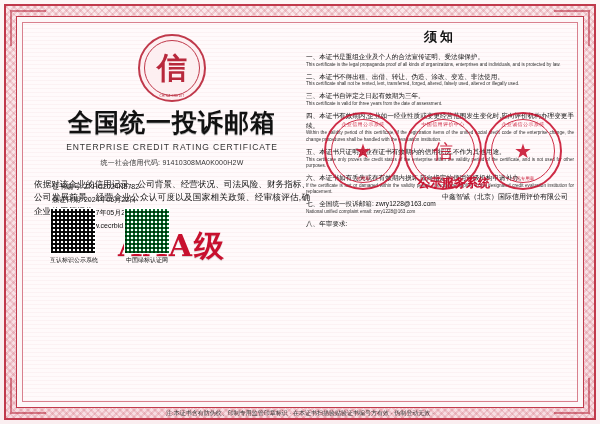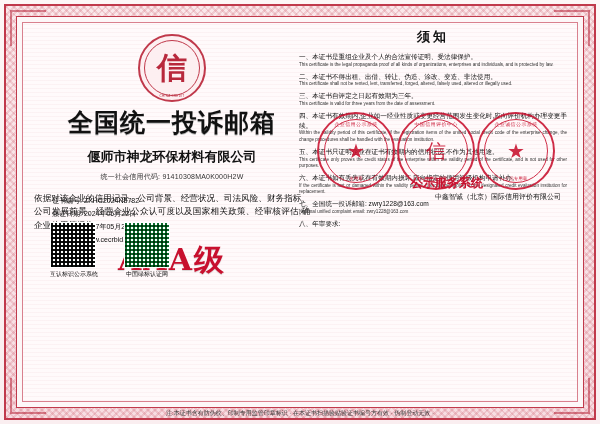--- a/index.html
+++ b/index.html
@@ -92,21 +92,21 @@
   }
   .qr.green{
     background:
       repeating-linear-gradient(0deg,#0a6b2d 0 2px,#fff 2px 4px),
       repeating-linear-gradient(90deg,#0a6b2d 0 2px,#fff 2px 4px);
     background-blend-mode:multiply;
   }
   .qr-cap{font-size:6px;color:#111;margin-top:2px;}
 
   
-  .right{position:absolute;right:7px;top:2px;width:268px;}
+  .right{position:absolute;right:0;top:2px;width:268px;}
   .notice-title{
     text-align:center;font-family:"DejaVu Serif",serif;font-weight:bold;
     font-size:13px;color:#111;letter-spacing:3px;margin-bottom:6px;
   }
   .note{margin-bottom:3px;}
   .note .cn{font-size:6.6px;line-height:1.5;color:#111;text-align:justify;}
   .note .en{font-size:4.6px;line-height:1.45;color:#333;text-align:justify;}
 
   
   .seals{position:absolute;right:6px;bottom:42px;width:250px;height:78px;}
@@ -147,21 +147,21 @@
   <div class="content">
 
     <div class="left">
       <div class="emblem">
         <div class="ring"></div>
         <div class="glyph">信</div>
         <div class="sub">CHINA CREDIT</div>
       </div>
 
       <div class="title-cn">全国统一投诉邮箱</div>
-      <div class="company">偃师市神龙环保材料有限公司</div>
+      <div class="title-en">ENTERPRISE CREDIT RATING CERTIFICATE</div>
       <div class="credit-code">
         <span>统一社会信用代码:</span>
         <span>91410308MA0K000H2W</span>
       </div>
       <div class="desc">依据对该企业的信用记录、公司背景、经营状况、司法风险、财务指标、公司发展前景、经营企业公众认可度以及国家相关政策、经审核评估,确企业信用等级为:</div>
       <div class="grade">AAA级</div>
 
       <div class="meta">
         <div>证书编号: ZXHC2024N8782</div>
         <div>颁证日期: 2024年05月22日</div>

